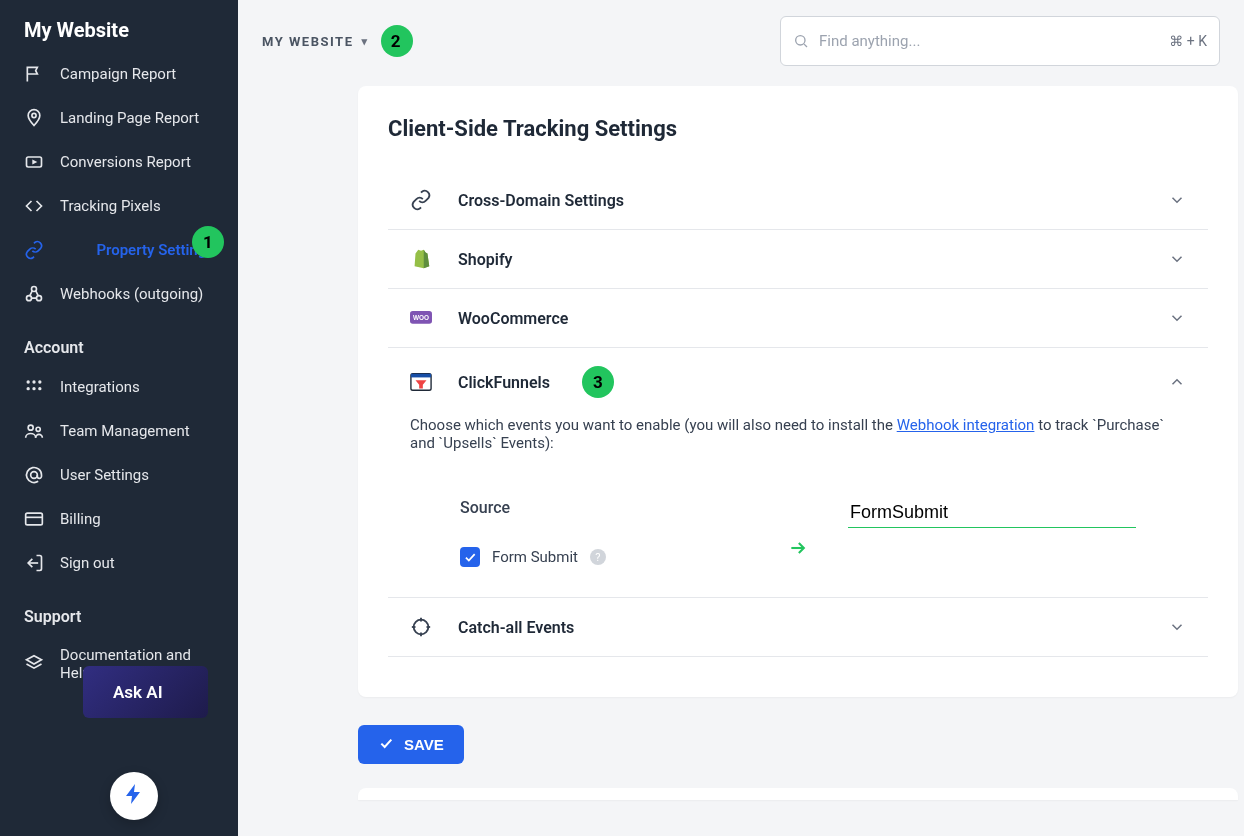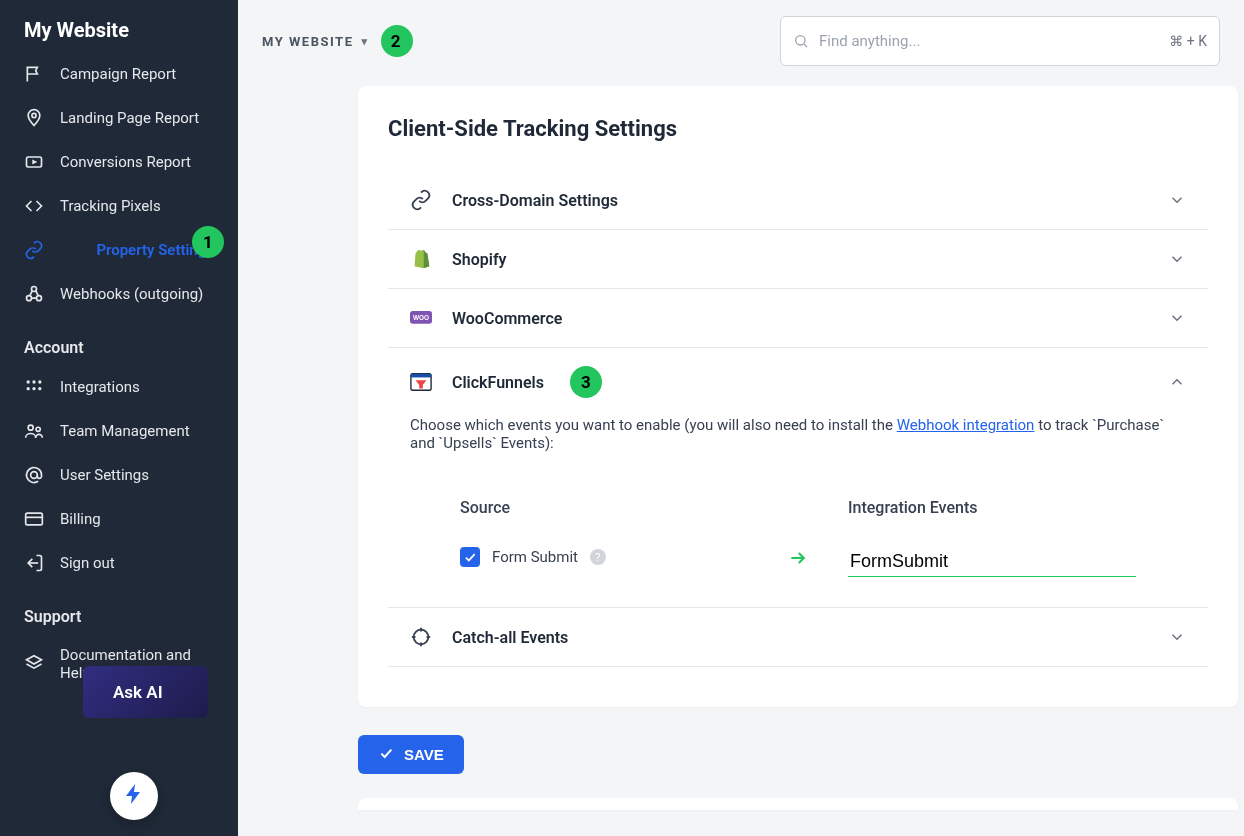--- a/index.html
+++ b/index.html
@@ -23,21 +23,21 @@
   .spacer { flex: 1; }
   .search { display: flex; align-items: center; border: 1px solid #d1d5db; border-radius: 6px; background: #fff; height: 50px; width: 440px; padding: 0 12px; color: #9ca3af; font-size: 15px; }
   .search .s-icon { width: 16px; height: 16px; margin-right: 10px; display: inline-flex; }
   .search .placeholder { flex: 1; }
   .search .shortcut { font-size: 14px; color: #6b7280; }
 
   
   .card { background: #fff; border-radius: 8px; margin: 0 8px 0 120px; padding: 30px 30px 40px 30px; box-shadow: 0 1px 2px rgba(0,0,0,0.04); position: relative; width: 880px; }
   .card h2 { font-size: 22px; font-weight: 700; margin-bottom: 30px; }
   .acc-item { border-bottom: 1px solid #e5e7eb; }
-  .acc-head { display: flex; align-items: center; gap: 20px; padding: 18px 22px; font-size: 16px; font-weight: 600; cursor: pointer; }
+  .acc-head { display: flex; align-items: center; gap: 26px; padding: 18px 22px; font-size: 16px; font-weight: 600; cursor: pointer; }
   .acc-head .chev-icon { margin-left: auto; color: #6b7280; width: 18px; height: 18px; }
   .acc-icon { width: 22px; height: 22px; display: inline-flex; align-items: center; justify-content: center; }
   .acc-body { padding: 0 22px 30px 22px; font-size: 15px; color: #374151; }
   .acc-body a { color: #2563eb; text-decoration: underline; }
   .columns { display: flex; margin-top: 46px; gap: 40px; padding: 0 50px 0 50px; }
   .col { flex: 1; }
   .col-head { font-size: 16px; font-weight: 500; margin-bottom: 30px; }
   .event-row { display: flex; align-items: center; gap: 12px; }
   .checkbox-wrap { width: 20px; height: 20px; background: #2563eb; border-radius: 4px; display: inline-flex; align-items: center; justify-content: center; }
   .checkbox-wrap svg { width: 14px; height: 14px; }
@@ -284,21 +284,20 @@
                 </span>
               <span>Form Submit</span>
               <span class="help-icon">?</span>
             </div>
           </div>
           <div class="arrow-between"><svg width="20" height="20" viewBox="0 0 24 24" fill="none" stroke="#22c55e" stroke-width="2.5">
                 <line x1="4" y1="12" x2="18" y2="12"></line>
                 <polyline points="13 6 19 12 13 18"></polyline>
               </svg></div>
           <div class="col">
-            <div class="col-head">Integration Events</div>
             <input class="integration-input" value="FormSubmit" style="">
           </div>
         </div>
       </div>
     </div>
 
     <div class="acc-item" style="border-bottom:1px solid #e5e7eb;">
       <div class="acc-head">
         <span class="acc-icon">
             <svg viewBox="0 0 24 24" fill="none" stroke="#374151" stroke-width="2">

